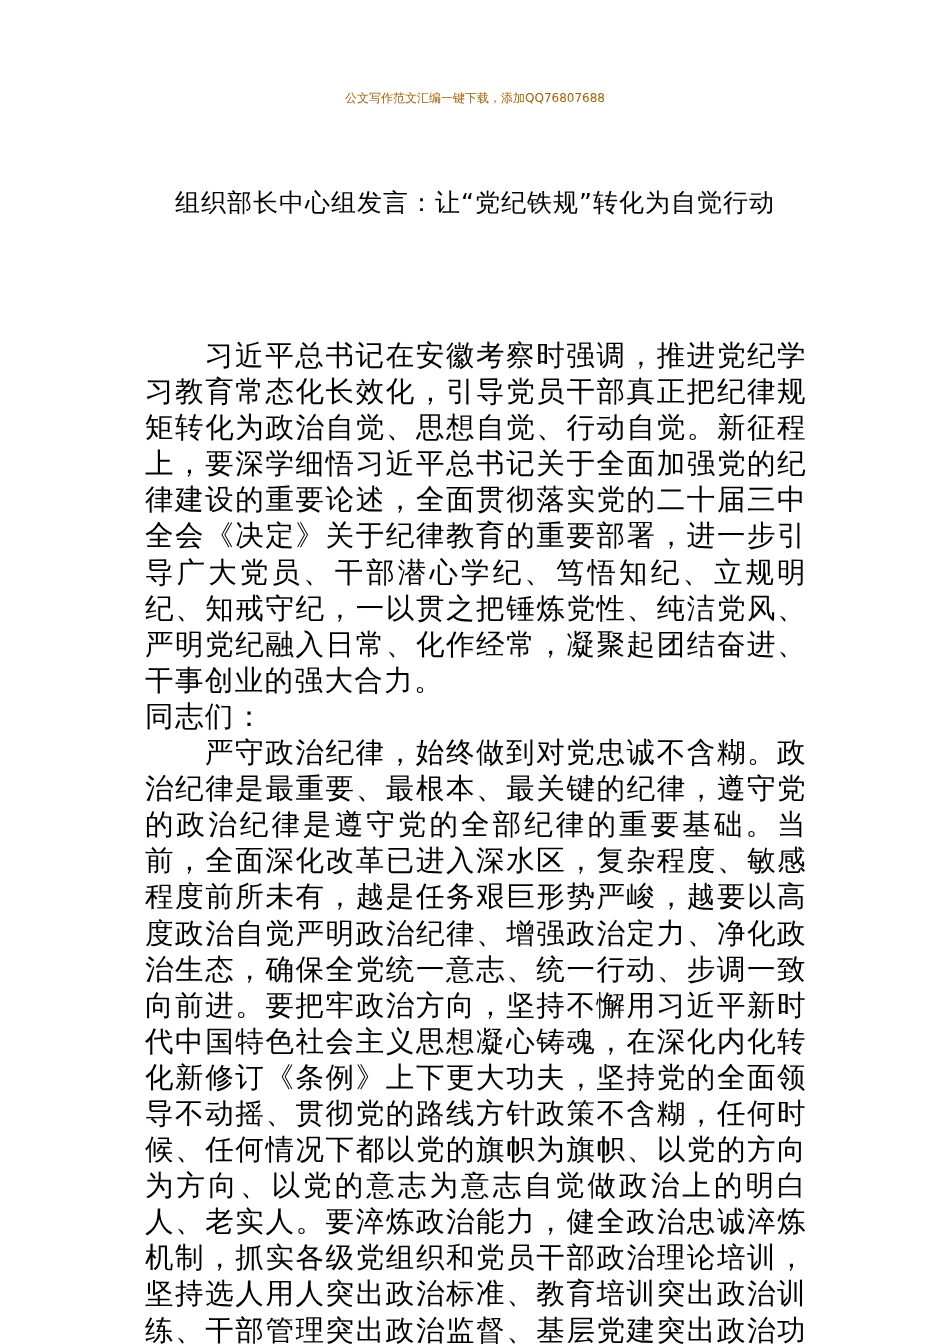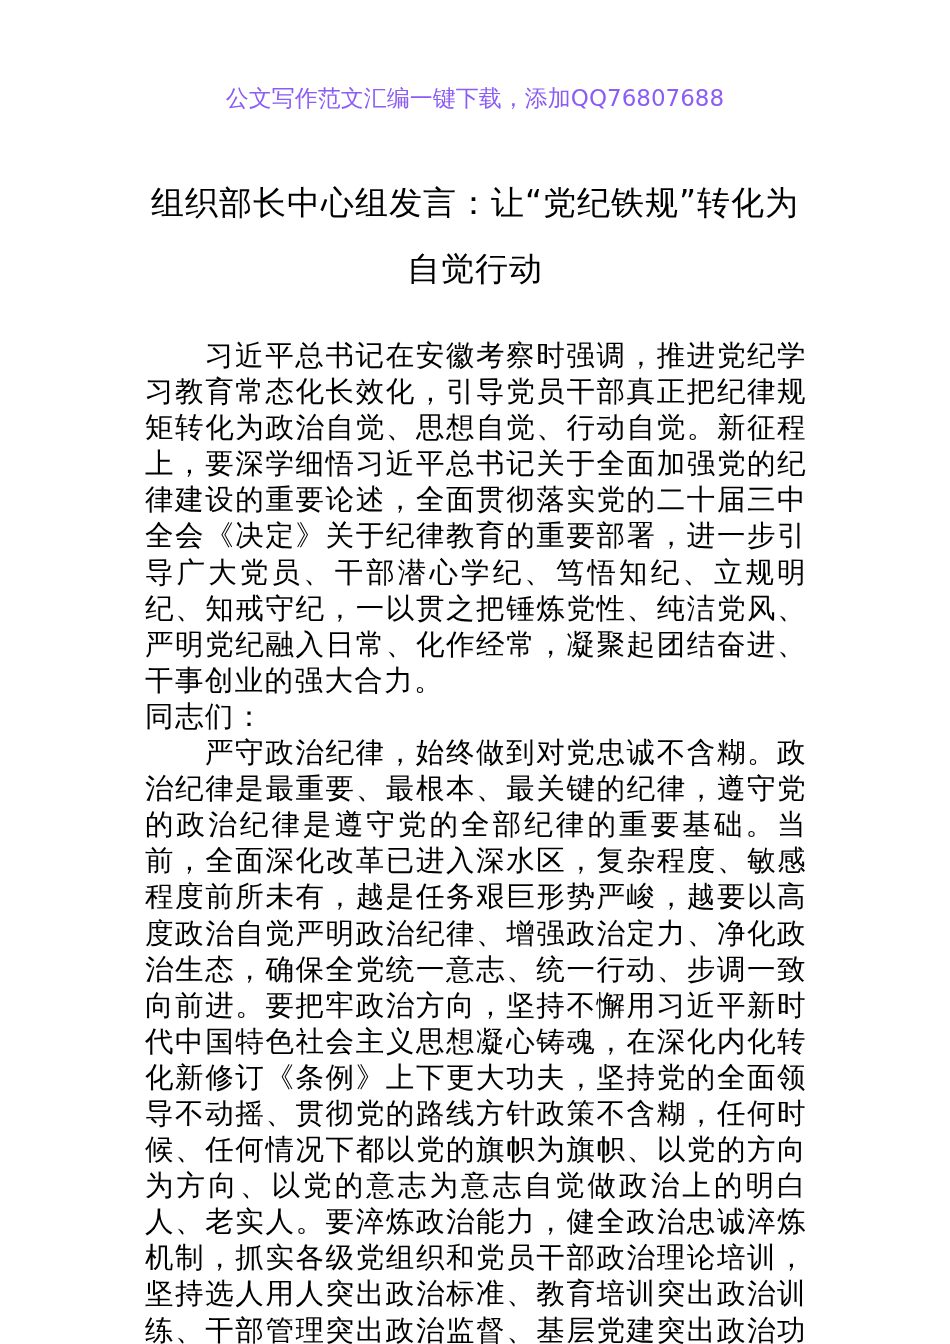--- a/index.html
+++ b/index.html
@@ -1,21 +1,21 @@
 <!DOCTYPE html>
 <html><head>
 <meta charset="utf-8">
 <style>
   html, body { margin: 0; padding: 0; background: #ffffff; }
   body { width: 950px; height: 1344px; position: relative; overflow: hidden;
          font-family: "DejaVu Sans", "Liberation Sans", sans-serif; color: #000; }
   .banner { position: absolute; top: 86px; left: 0; width: 950px; text-align: center;
-            font-size: 23px; line-height: 24px; color: #8b5cf6; }
+            font-size: 12px; line-height: 24px; color: #a16207; }
   .title { position: absolute; top: 170px; left: 145px; width: 660px; text-align: center;
-           font-size: 33px; line-height: 66px; letter-spacing: 1px; }
+           font-size: 25px; line-height: 66px; letter-spacing: 1px; }
   .body { position: absolute; top: 338px; left: 145px; width: 662px; }
   .para { font-size: 28.5px; line-height: 36.1px; margin: 0; text-align: justify;
           letter-spacing: 1.4px; word-break: break-all; }
   .para.indent { text-indent: 60px; }
 </style>
 </head>
 <body>
 
 <div class="banner">公文写作范文汇编一键下载，添加QQ76807688</div>
 

